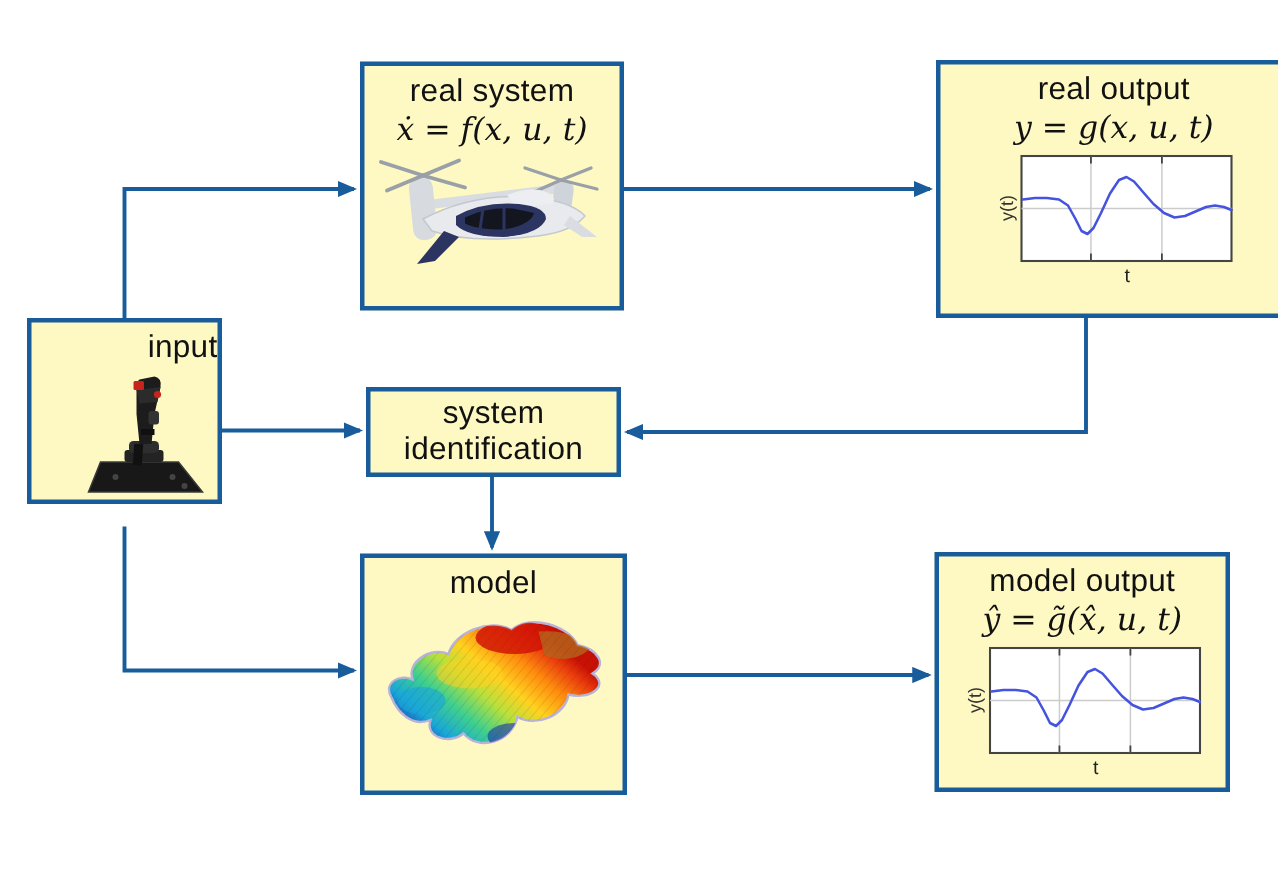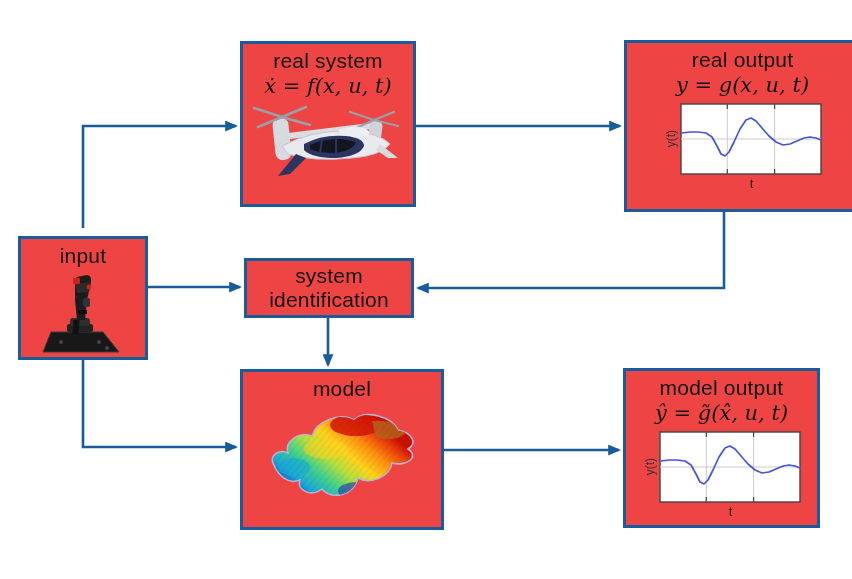--- a/index.html
+++ b/index.html
@@ -3,30 +3,30 @@
 <meta charset="utf-8">
 <style>
   :root{
     --accent:#185C9C;
     --curve:#4553de;
   }
   html,body{margin:0;padding:0;background:#fff;}
   body{width:852px;height:579px;font-family:"Liberation Sans",sans-serif;color:#111;}
   .canvas{position:relative;width:852px;height:579px;background:#ffffff;overflow:hidden;}
   .connectors{position:absolute;left:0;top:0;width:852px;height:579px;pointer-events:none;}
-  .box{position:absolute;border:3px solid var(--accent);background:#ef4444;box-sizing:border-box;
+  .box{position:absolute;border:3px solid var(--accent);background:#fef9c3;box-sizing:border-box;
        display:flex;flex-direction:column;align-items:center;}
   .box-title{font-size:21px;line-height:1.12;margin-top:5px;text-align:center;letter-spacing:.2px;}
   .equation{font-family:"DejaVu Serif",serif;font-style:italic;font-size:21px;margin-top:1px;white-space:nowrap;}
-  #box-input{left:18px;top:236px;width:130px;height:124px;}
+  #box-input{left:18px;top:212px;width:130px;height:124px;align-items:flex-end;}
   #box-real-system{left:240px;top:41px;width:176px;height:166px;}
   #box-real-output{left:624px;top:40px;width:237px;height:172px;}
   #box-sysid{left:244px;top:258px;width:170px;height:60px;justify-content:center;}
   #box-sysid .box-title{margin-top:0;}
-  #box-model{left:240px;top:369px;width:204px;height:161px;}
+  #box-model{left:240px;top:369px;width:178px;height:161px;}
   #box-model-output{left:623px;top:368px;width:197px;height:160px;}
   .mini-plot{display:flex;align-items:center;margin-top:6px;}
   .mini-plot .ylab{writing-mode:vertical-rl;transform:rotate(180deg);font-size:12px;color:#333;margin-right:2px;}
   .mini-plot .frame{display:block;}
   .xlab{font-size:13px;color:#222;margin-top:1px;margin-left:18px;text-align:center;width:142px;}
   .art{display:block;margin-top:2px;}
 </style>
 </head>
 <body>
 

